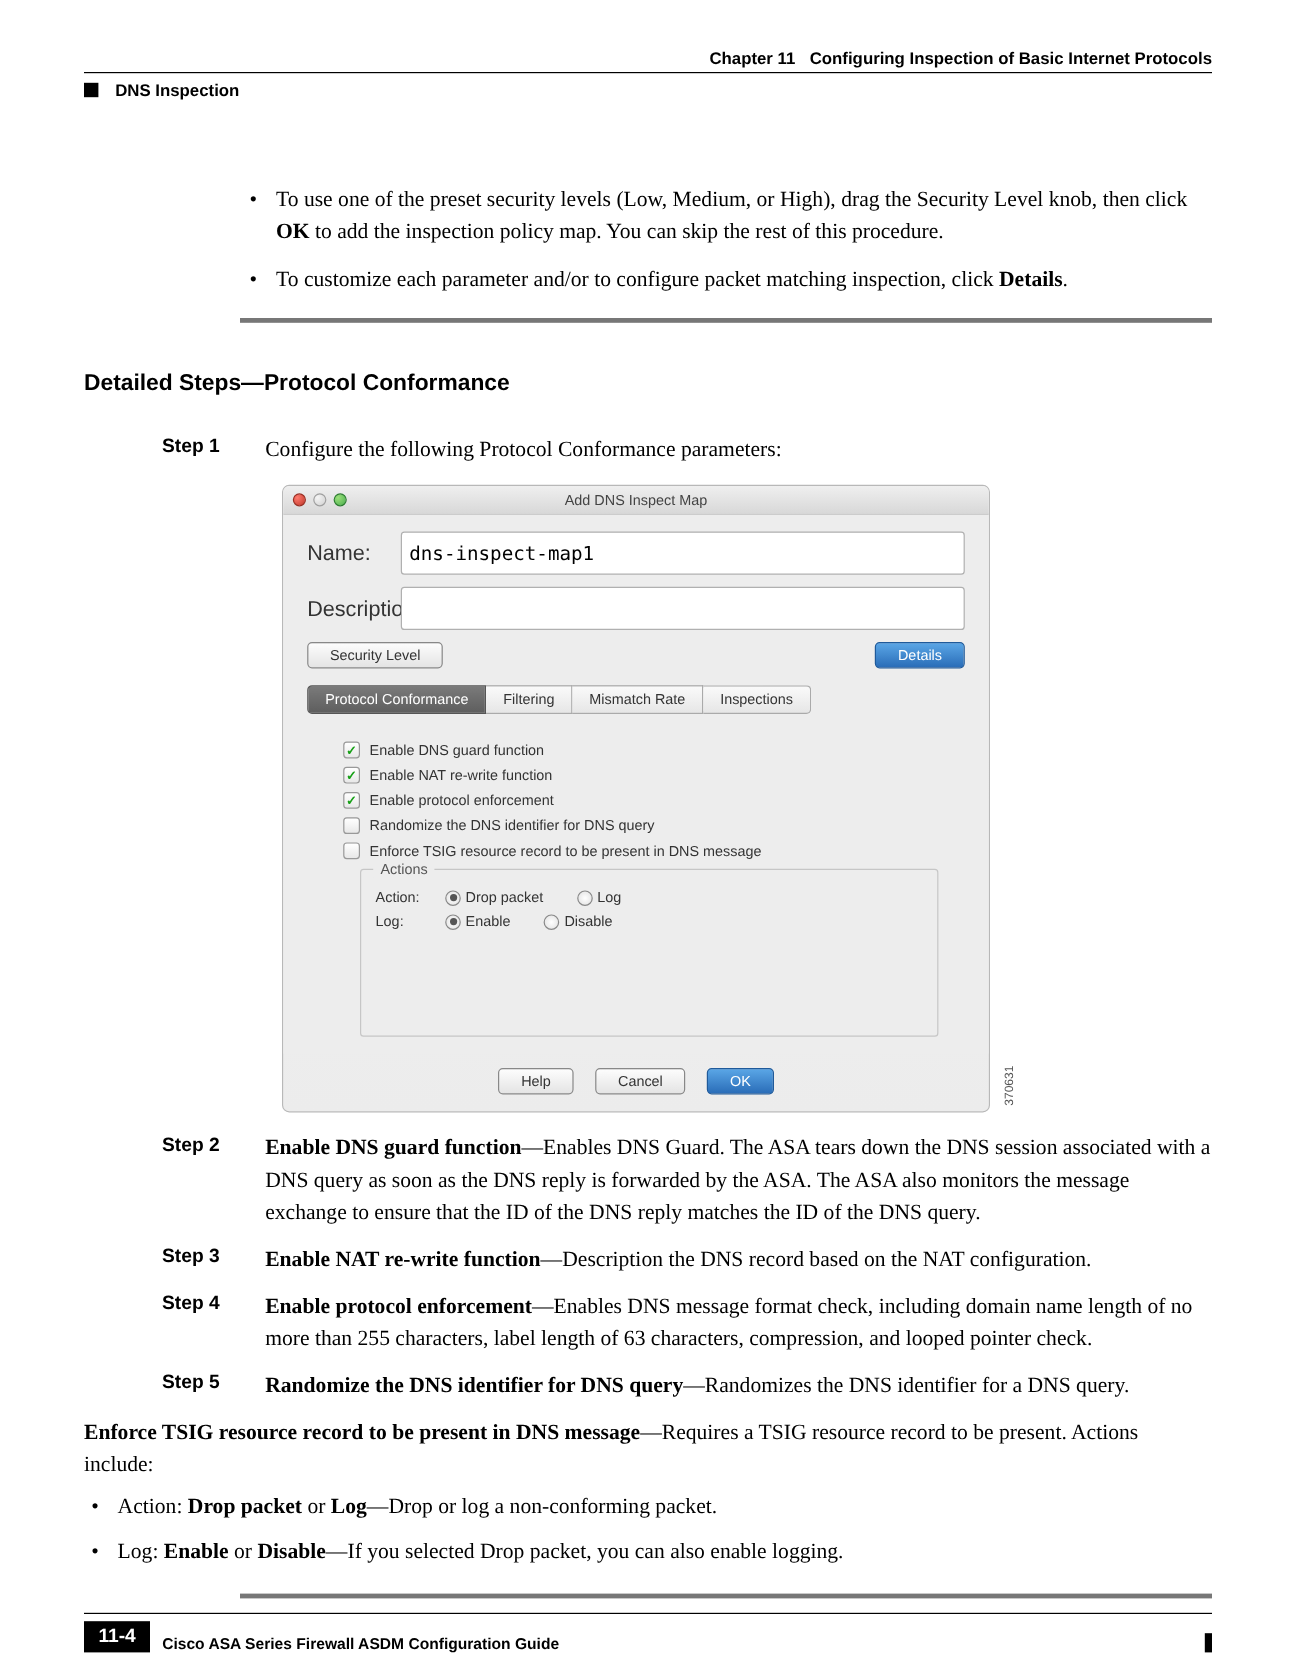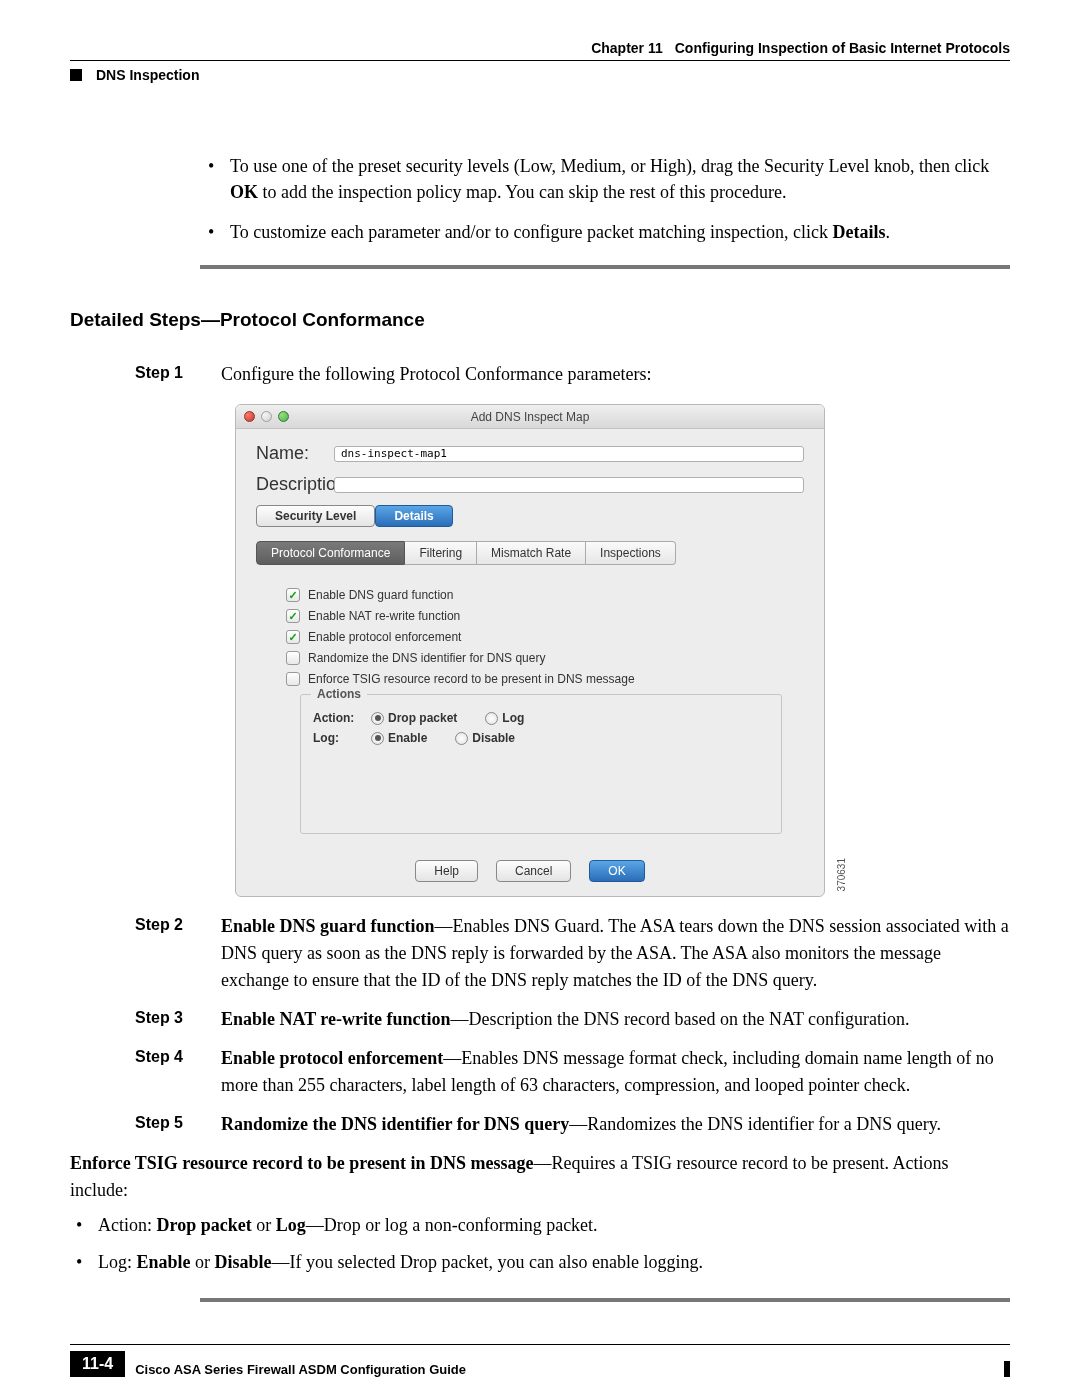--- a/index.html
+++ b/index.html
@@ -88,26 +88,26 @@
   .tl.red { background: radial-gradient(circle at 30% 30%,#ff7a6e,#c0392b); border-color:#9a3025;}
   .tl.yel { background: radial-gradient(circle at 30% 30%,#f5f5f5,#d0d0d0); border-color:#a0a0a0;}
   .tl.grn { background: radial-gradient(circle at 30% 30%,#9be07a,#4caf50); border-color:#2e7d32;}
   .titlebar .title {
     position: absolute; left: 0; right: 0; text-align: center; font-size: 12px; color:#444;
   }
   .dialog-body { padding: 14px 20px 14px 20px; background:#ededed; }
   .form-row { display: flex; align-items: center; margin-bottom: 10px; }
   .form-row label { width: 78px; font-size: 18px; color:#333; }
   .txt {
-    flex: 1; height: 16px;
+    flex: 1; height: 36px;
     border: 1px solid #b0b0b0; border-radius: 3px;
     background: #fff; padding: 2px 6px;
-    font-family: Menlo, Consolas, monospace; font-size: 11px;
-  }
-  .btn-row { display: flex; justify-content: flex-start; margin: 6px 0 14px 0; font-weight: bold; }
+    font-family: Menlo, Consolas, monospace; font-size: 16px;
+  }
+  .btn-row { display: flex; justify-content: space-between; margin: 6px 0 14px 0; }
   .pill-btn {
     height: 22px; padding: 0 18px;
     border: 1px solid #888; border-radius: 4px;
     background: linear-gradient(#fdfdfd,#e4e4e4);
     font-size: 12px; color:#333;
     display:flex;align-items:center;
   }
   .pill-btn.primary {
     background: linear-gradient(#5aa6e6,#2a6db8);
     color:#fff; border-color:#1f5a9a;
@@ -129,21 +129,21 @@
   .chk {
     width: 14px; height: 14px; border: 1px solid #999; border-radius: 3px;
     background: linear-gradient(#fff,#e8e8e8); margin-right: 8px;
     display:flex;align-items:center;justify-content:center;
     font-size: 11px; color:#1a7f1a; font-weight:bold;
   }
   .chk.checked::after { content:"✓"; color:#17a017; }
   .fieldset {
     border: 1px solid #c6c6c6; border-radius: 3px;
     margin: 8px 22px 0 14px; padding: 10px 12px 12px 12px;
-    position: relative; min-height: 140px; font-weight: bold;
+    position: relative; min-height: 140px;
   }
   .fieldset .legend {
     position: absolute; top: -8px; left: 10px;
     background:#ededed; padding: 0 6px; font-size: 12px; color:#555;
   }
   .radio-row { display:flex; align-items:center; gap:10px; font-size:12px; margin:6px 0; }
   .radio-row .lab { width: 48px; }
   .radio {
     width:13px;height:13px;border:1px solid #888;border-radius:50%;
     background: radial-gradient(#fff,#e0e0e0);

